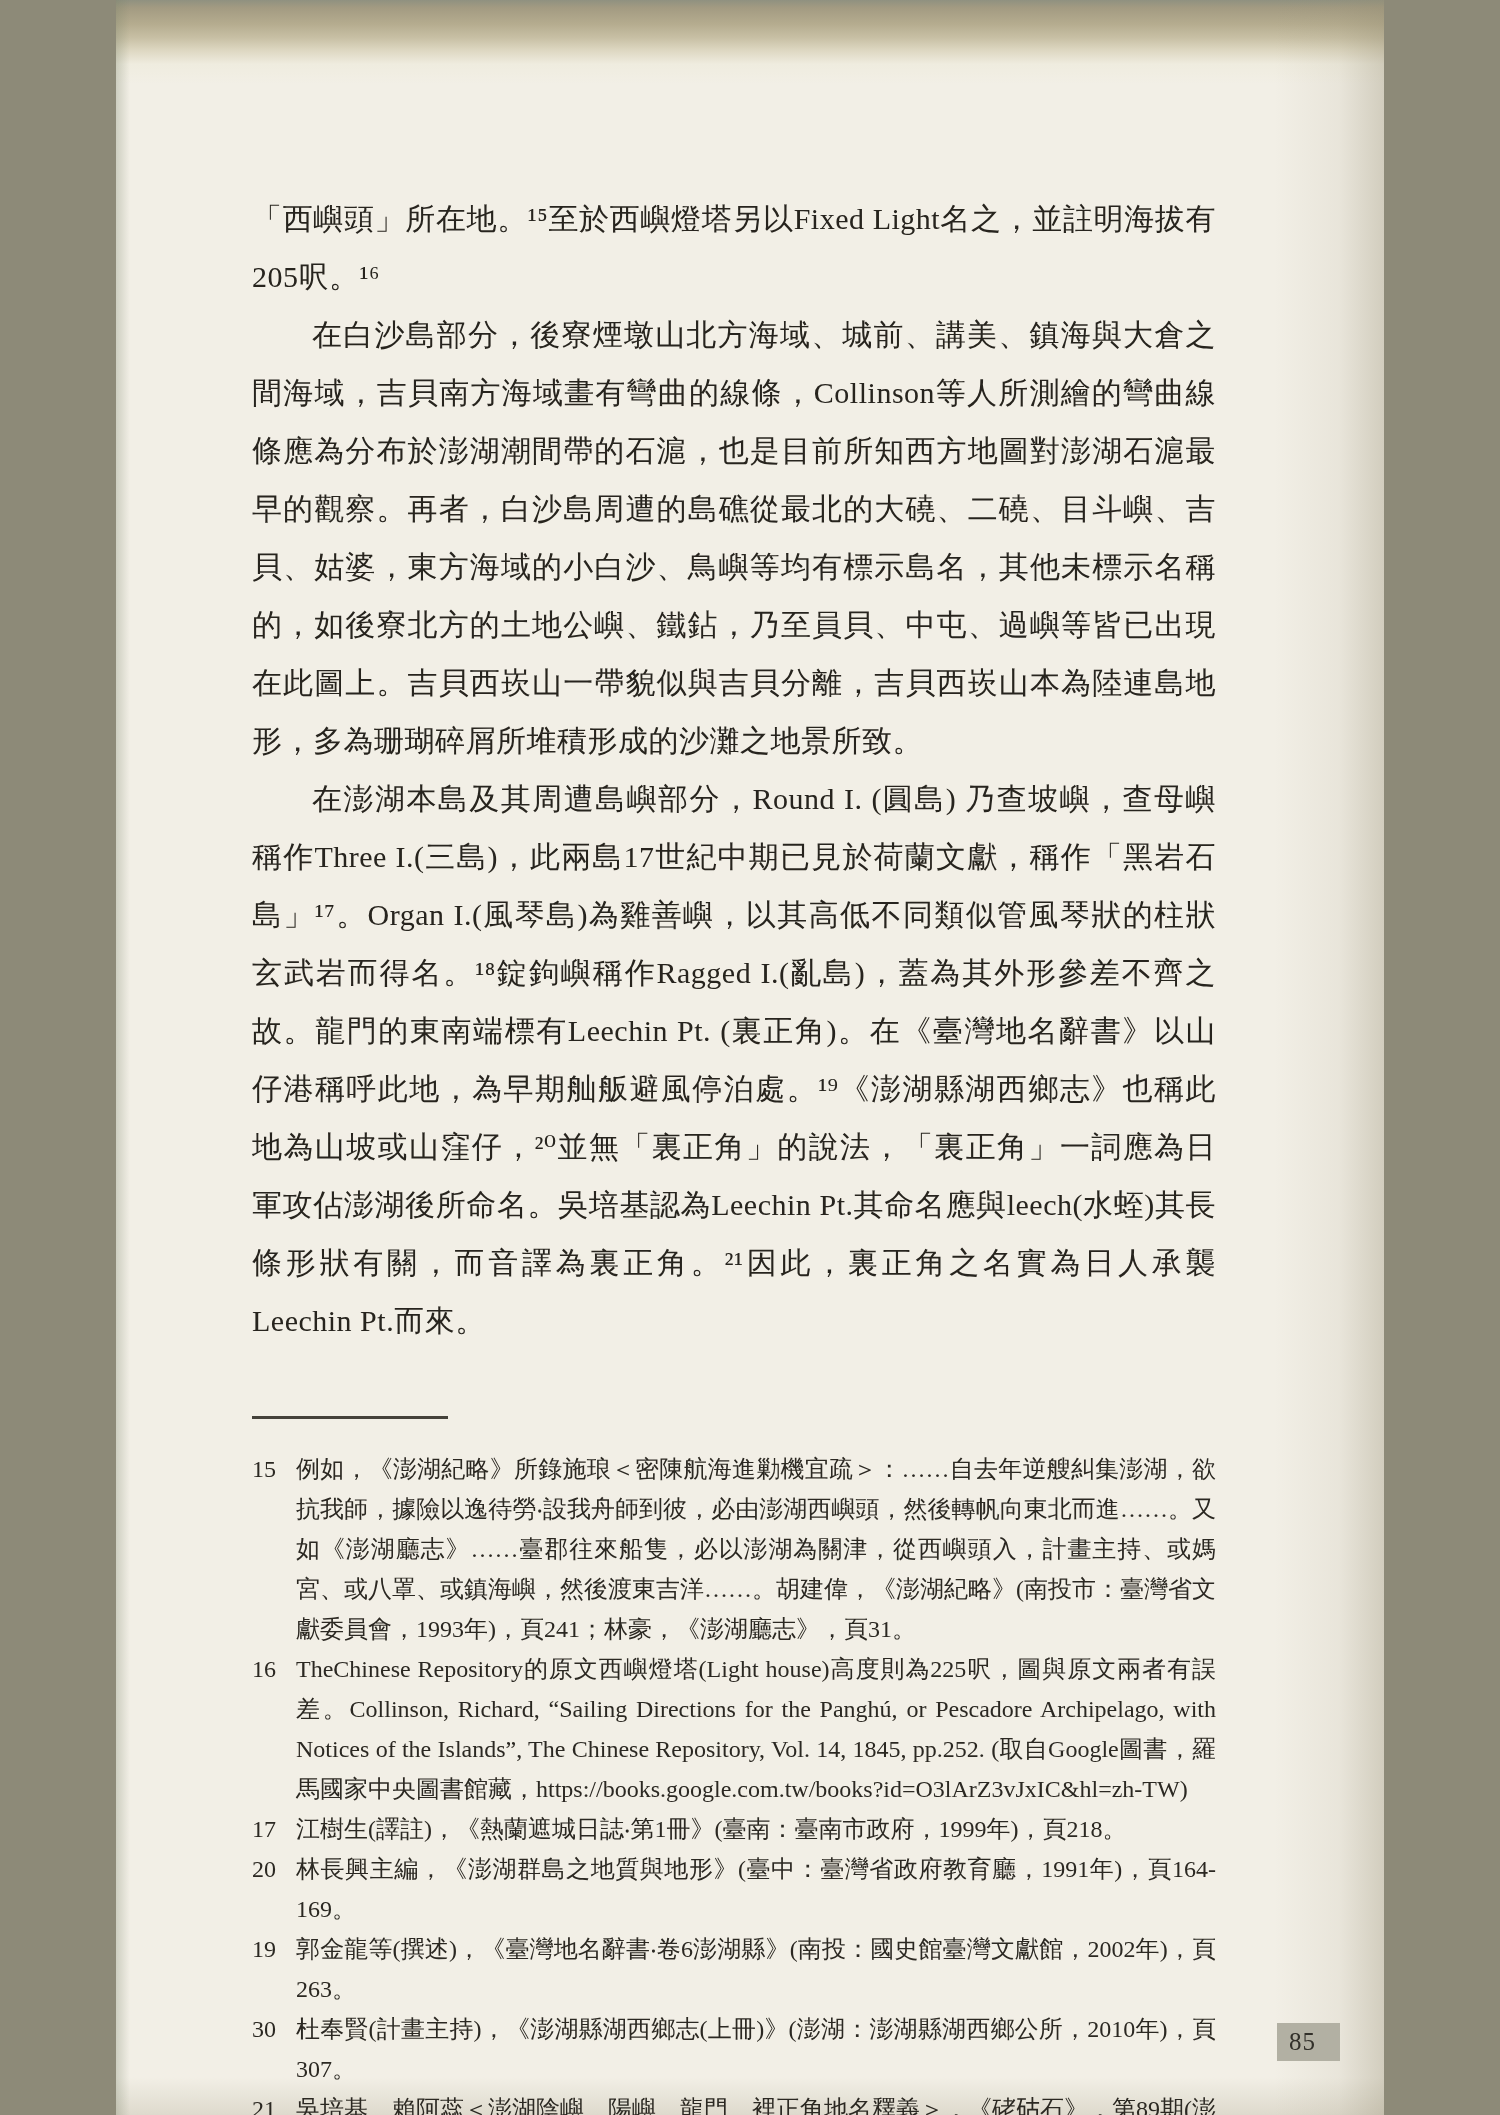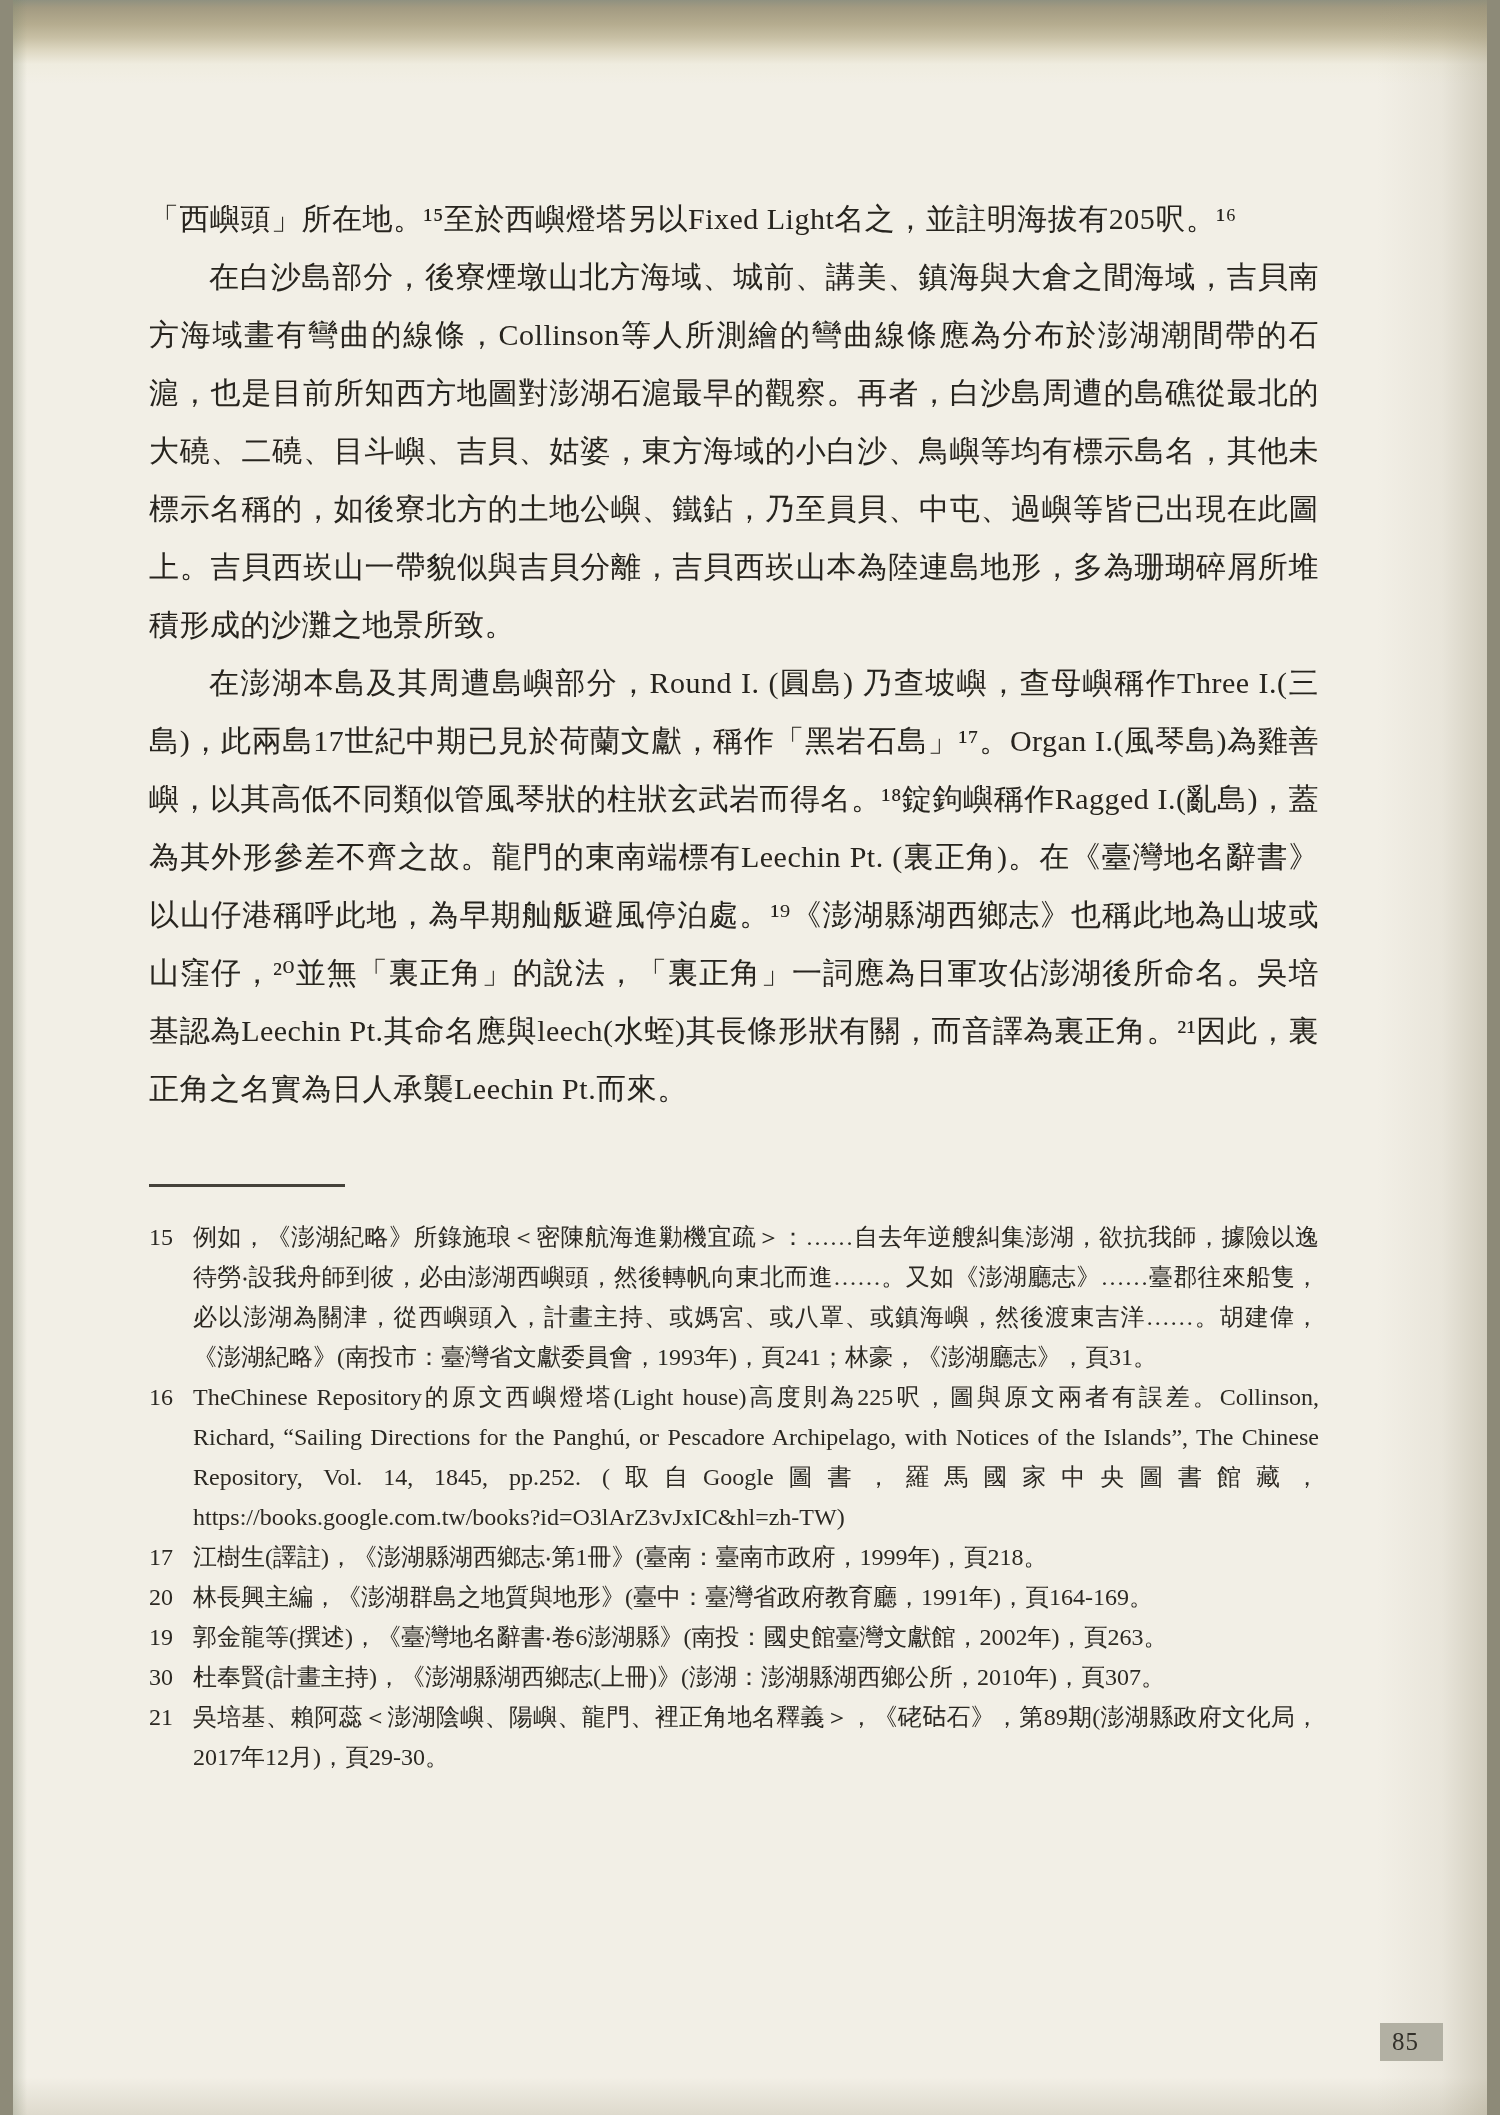--- a/index.html
+++ b/index.html
@@ -1,18 +1,18 @@
 <!DOCTYPE html>
 <html><head>
 <meta charset="utf-8">
 <style>
   html, body { margin: 0; padding: 0; background: #8d8a78; }
   .scan {
     position: relative;
-    width: 1474px;
+    width: 1268px;
     height: 2115px;
     margin: 0 auto;
     overflow: hidden;
     font-family: "Liberation Serif", "DejaVu Serif", serif;
     color: #27241e;
     background:
       linear-gradient(90deg, rgba(120,130,105,0.30) 0px, rgba(120,130,105,0.0) 14px),
       linear-gradient(270deg, rgba(150,142,115,0.35) 0px, rgba(150,142,115,0.10) 45px, rgba(150,142,115,0.0) 110px),
       linear-gradient(0deg, rgba(150,142,115,0.22) 0px, rgba(150,142,115,0.0) 38px),
       linear-gradient(180deg, #8f9180 0px, #a39b82 8px, #b5ac8f 24px, #c8c0a5 38px, #ddd7c1 50px, #efecdf 64px, #f2efe6 84px, #f2efe6 100%);
@@ -86,21 +86,21 @@
         <div class="fn-text">例如，《澎湖紀略》所錄施琅＜密陳航海進勦機宜疏＞：……自去年逆艘糾集澎湖，欲抗我師，據險以逸待勞‧設我舟師到彼，必由澎湖西嶼頭，然後轉帆向東北而進……。又如《澎湖廳志》……臺郡往來船隻，必以澎湖為關津，從西嶼頭入，計畫主持、或媽宮、或八罩、或鎮海嶼，然後渡東吉洋……。胡建偉，《澎湖紀略》(南投市：臺灣省文獻委員會，1993年)，頁241；林豪，《澎湖廳志》，頁31。</div>
       </div>
 
       <div class="footnote">
         <span class="fn-num">16</span>
         <div class="fn-text">TheChinese Repository的原文西嶼燈塔(Light house)高度則為225呎，圖與原文兩者有誤差。Collinson, Richard, “Sailing Directions for the Panghú, or Pescadore Archipelago, with Notices of the Islands”, The Chinese Repository, Vol. 14, 1845, pp.252. (取自Google圖書，羅馬國家中央圖書館藏，https://books.google.com.tw/books?id=O3lArZ3vJxIC&amp;hl=zh-TW)</div>
       </div>
 
       <div class="footnote">
         <span class="fn-num">17</span>
-        <div class="fn-text">江樹生(譯註)，《澎湖縣湖西鄉志‧第1冊》(臺南：臺南市政府，1999年)，頁218。</div>
+        <div class="fn-text">江樹生(譯註)，《熱蘭遮城日誌‧第1冊》(臺南：臺南市政府，1999年)，頁218。</div>
       </div>
 
       <div class="footnote">
         <span class="fn-num">20</span>
         <div class="fn-text">林長興主編，《澎湖群島之地質與地形》(臺中：臺灣省政府教育廳，1991年)，頁164-169。</div>
       </div>
 
       <div class="footnote">
         <span class="fn-num">19</span>
         <div class="fn-text">郭金龍等(撰述)，《臺灣地名辭書‧卷6澎湖縣》(南投：國史館臺灣文獻館，2002年)，頁263。</div>

